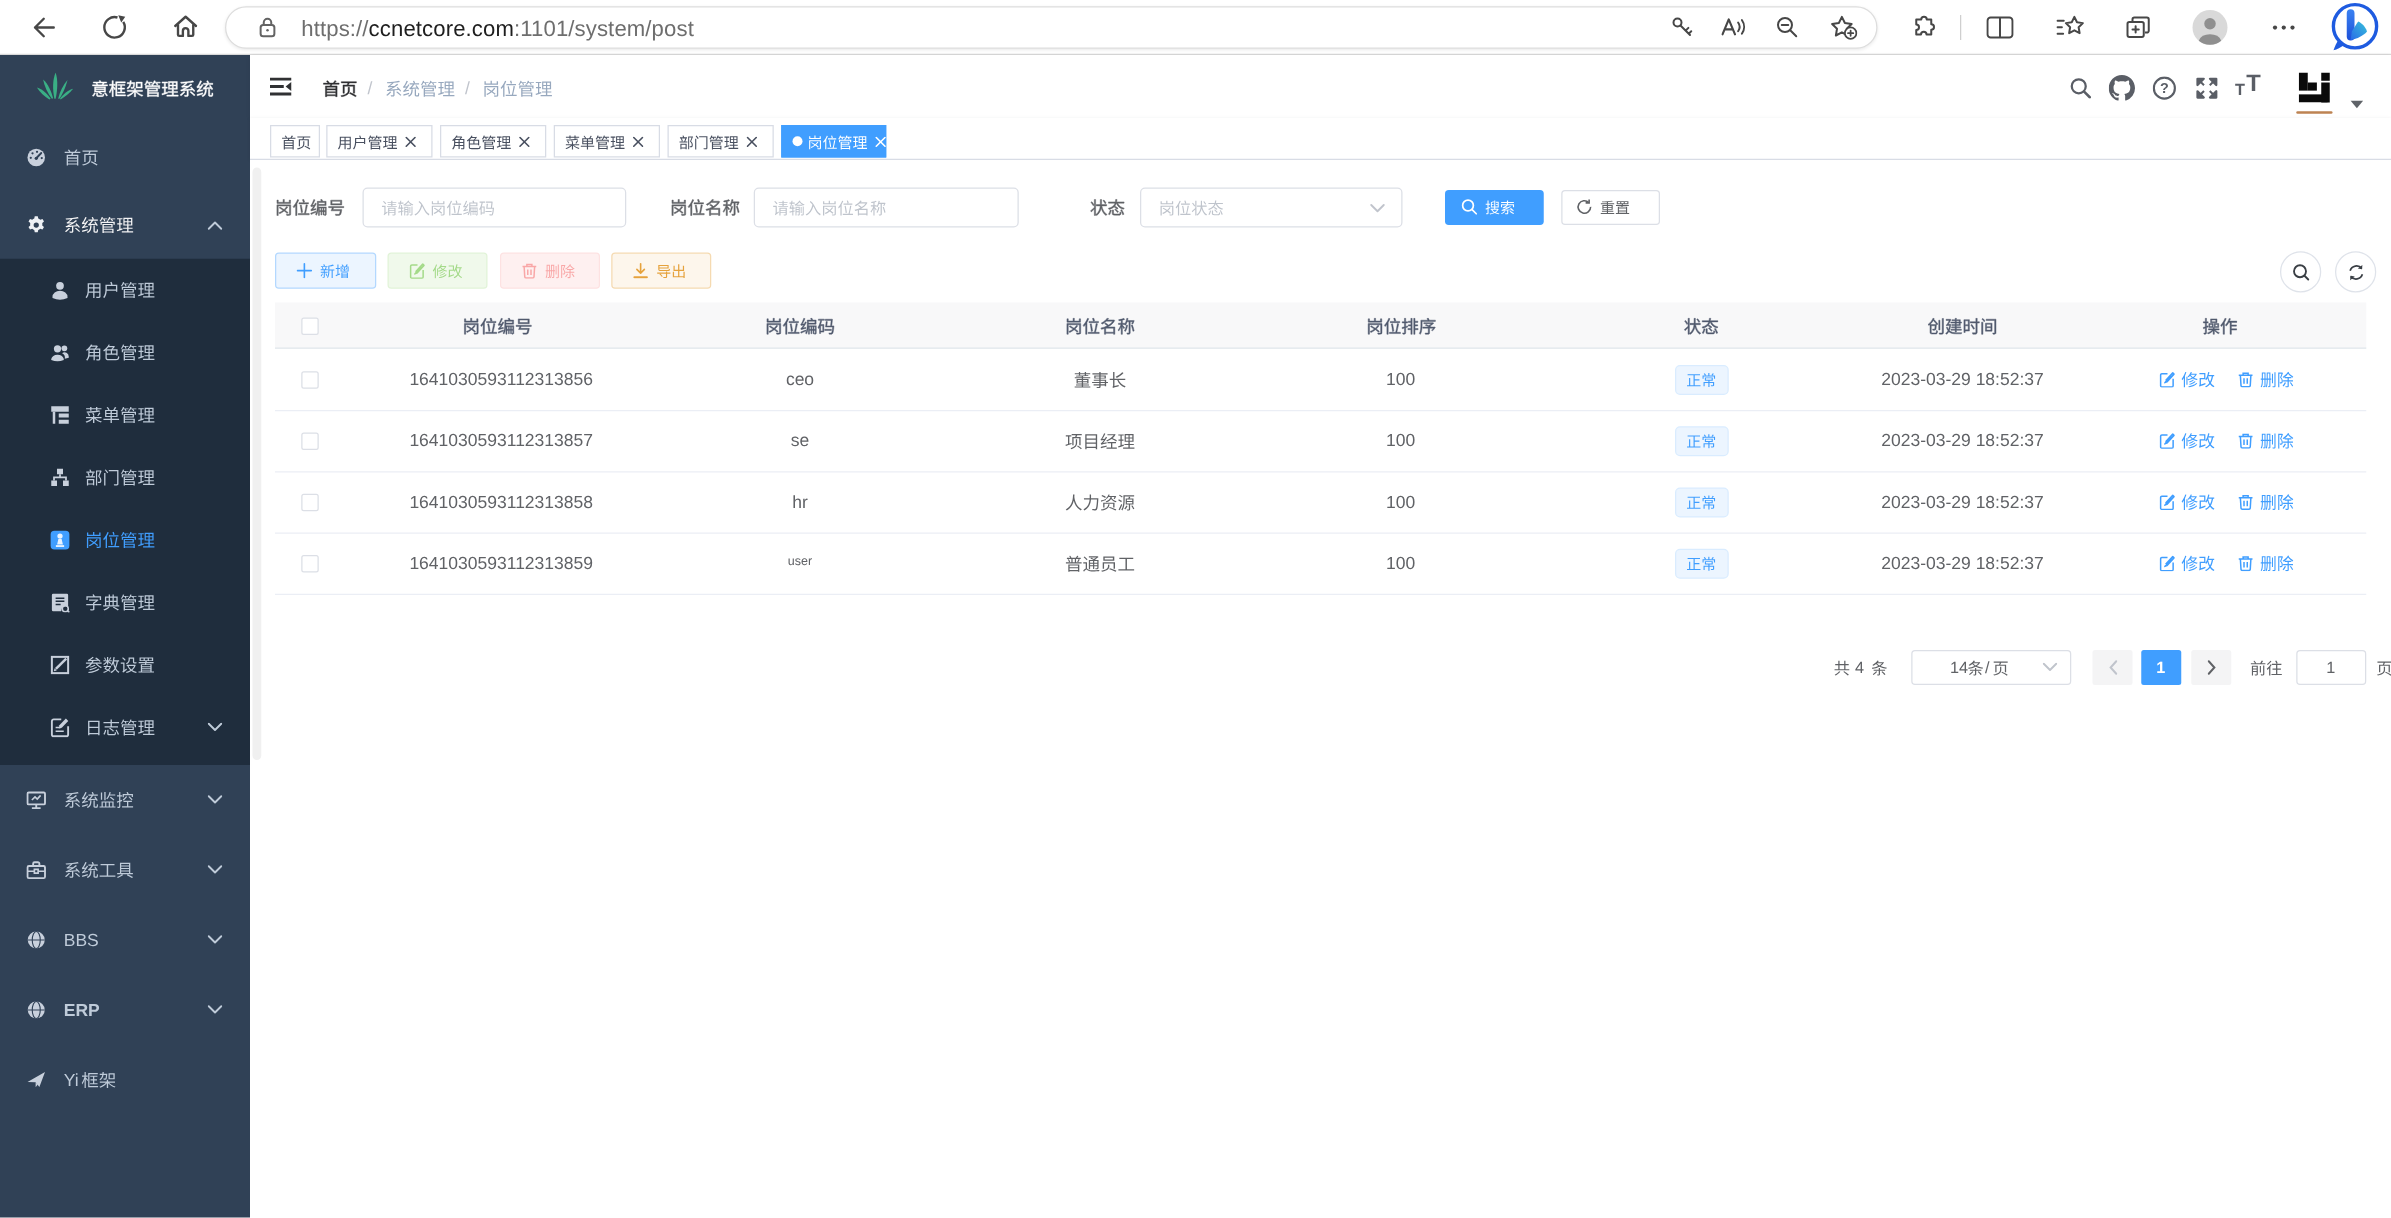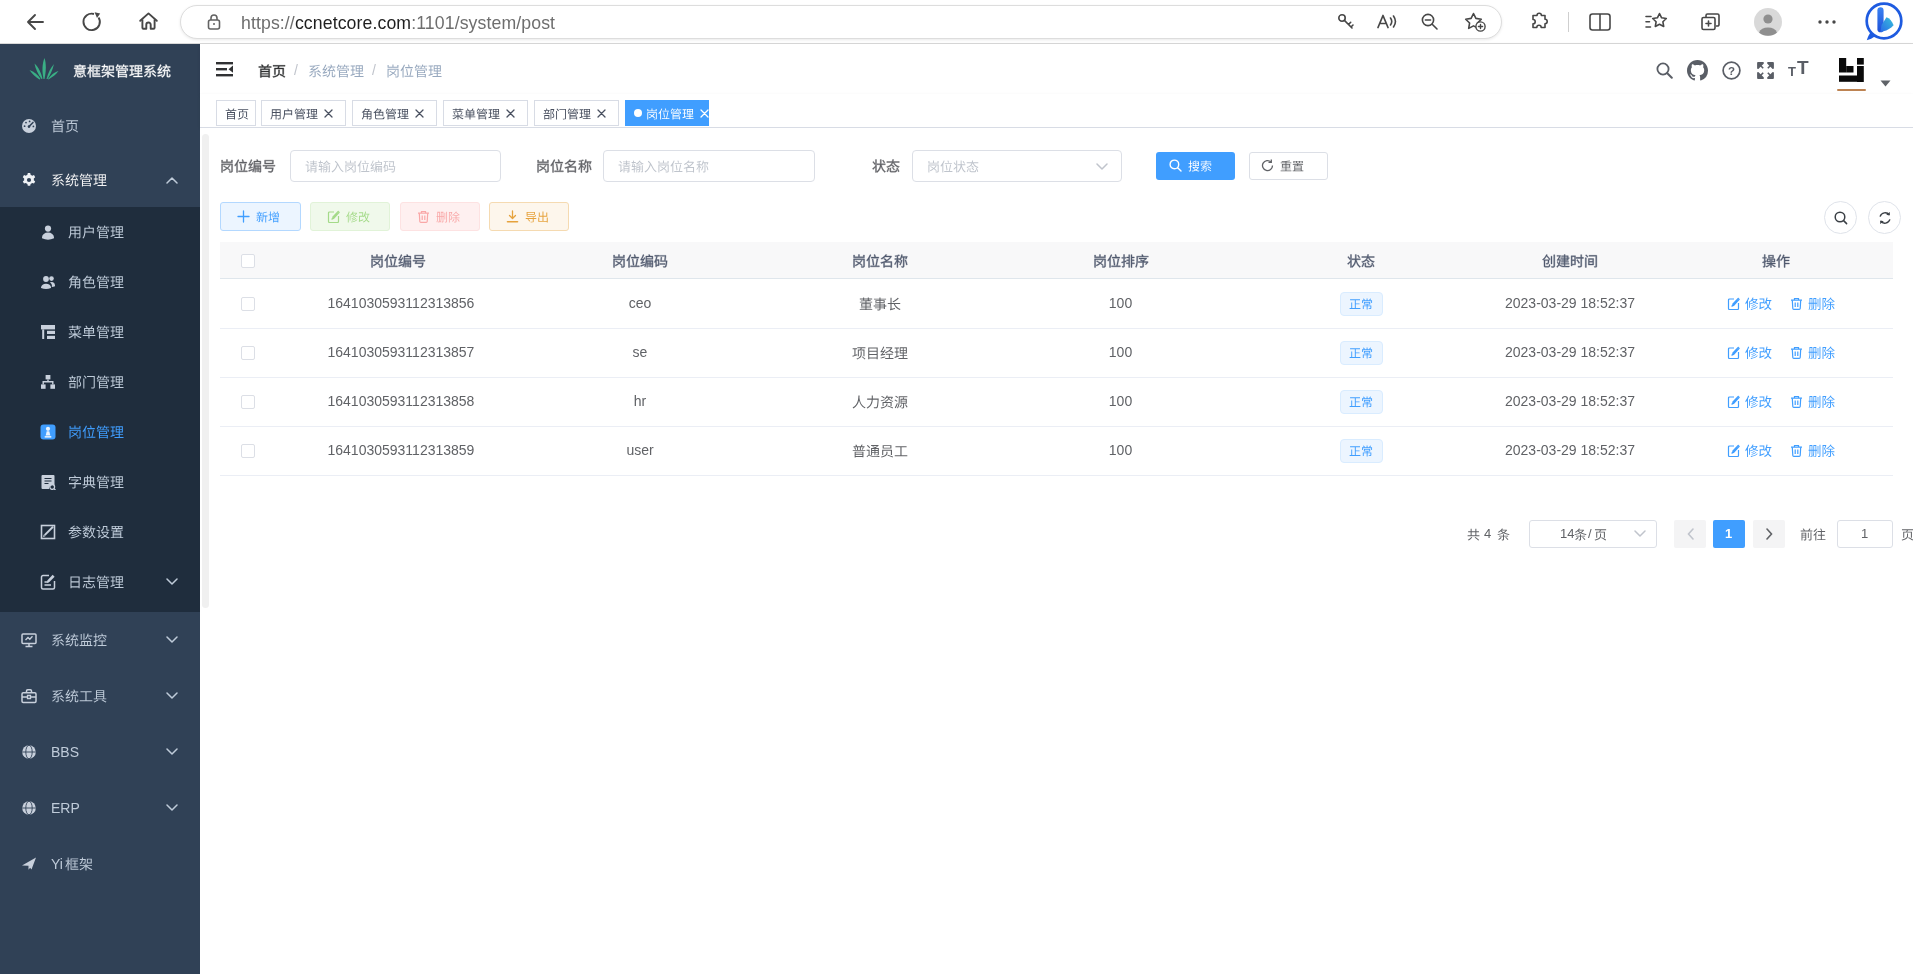--- a/index.html
+++ b/index.html
@@ -399,21 +399,21 @@
     </svg>
     <div style="position:absolute;left:51px;top:697.9px;font-size:14px;color:#bfcbd9;font-weight:normal;line-height:20.2px;white-space:nowrap">BBS</div>
     <svg class="abs" style="left:166px;top:704px" width="12" height="8" viewBox="0 0 12 8">
       <path d="M1 1 l5 5 5 -5" fill="none" stroke="#bfcbd9" stroke-width="1.5" stroke-linecap="round" stroke-linejoin="round"></path>
     </svg>
     <svg class="abs" style="left:21px;top:756px" width="16" height="16" viewBox="0 0 16 16">
       <circle cx="8" cy="8" r="6.8" fill="#c8d0dc"></circle>
 <ellipse cx="8" cy="8" rx="3.2" ry="6.8" fill="none" stroke="#304156" stroke-width="0.9"></ellipse>
 <path d="M1.2 8 h13.6" stroke="#304156" stroke-width="0.9"></path>
     </svg>
-    <div style="position:absolute;left:51px;top:753.9px;font-size:14px;color:#bfcbd9;font-weight:normal;line-height:20.2px;white-space:nowrap">ERP</div>
+    <div style="position:absolute;left:51px;top:753.9px;font-size:14px;color:#bfcbd9;font-weight:bold;line-height:20.2px;white-space:nowrap">ERP</div>
     <svg class="abs" style="left:166px;top:760px" width="12" height="8" viewBox="0 0 12 8">
       <path d="M1 1 l5 5 5 -5" fill="none" stroke="#bfcbd9" stroke-width="1.5" stroke-linecap="round" stroke-linejoin="round"></path>
     </svg>
     <svg class="abs" style="left:21px;top:812px" width="16" height="16" viewBox="0 0 16 16">
       <path d="M1 9.5 L15 1.5 L10.5 13.5 L7.5 9.8 z" fill="#c8d0dc"></path>
       <path d="M7.5 9.8 l0 4 1.8 -2.2" fill="#c8d0dc"></path>
     </svg>
     <div style="position:absolute;left:51px;top:809.9px;font-size:14px;color:#bfcbd9;font-weight:normal;line-height:20.2px;white-space:nowrap">Yi</div>
     <div style="position:absolute;left:65px;top:813.0px;line-height:0">
       <svg class="z" width="28" height="14" viewBox="0 -880 2000 1000">
@@ -956,21 +956,21 @@
       <svg class="z" width="27.0" height="13.5" viewBox="0 -880 2000 1000">
         <g fill="#409eff">
           <use href="#g11" x="0"></use>
           <use href="#g75" x="1000"></use>
         </g>
       </svg>
     </div>
     <div class="abs" style="left:20px;top:347px;width:1673px;height:1px;background:#ebeef5"></div>
     <div class="abs" style="left:40.5px;top:315.5px;width:14px;height:14px;border:1px solid #dcdfe6;border-radius:2px;background:#fff"></div>
     <div style="position:absolute;left:127.5px;top:312.4px;font-size:14px;color:#606266;font-weight:normal;line-height:20.2px;width:140px;text-align:center;white-space:nowrap">1641030593112313859</div>
-    <div style="position:absolute;left:400.0px;top:312.4px;font-size:14px;color:#606266;font-weight:normal;line-height:20.2px;width:80px;text-align:center;white-space:nowrap">user</div>
+    <div style="position:absolute;left:400.0px;top:312.4px;font-size:10px;color:#606266;font-weight:normal;line-height:20.2px;width:80px;text-align:center;white-space:nowrap">user</div>
     <div style="position:absolute;left:652.0px;top:315.5px;line-height:0">
       <svg class="z" width="56" height="14" viewBox="0 -880 4000 1000">
         <g fill="#606266">
           <use href="#g41" x="0"></use>
           <use href="#g69" x="1000"></use>
           <use href="#g18" x="2000"></use>
           <use href="#g23" x="3000"></use>
         </g>
       </svg>
     </div>

